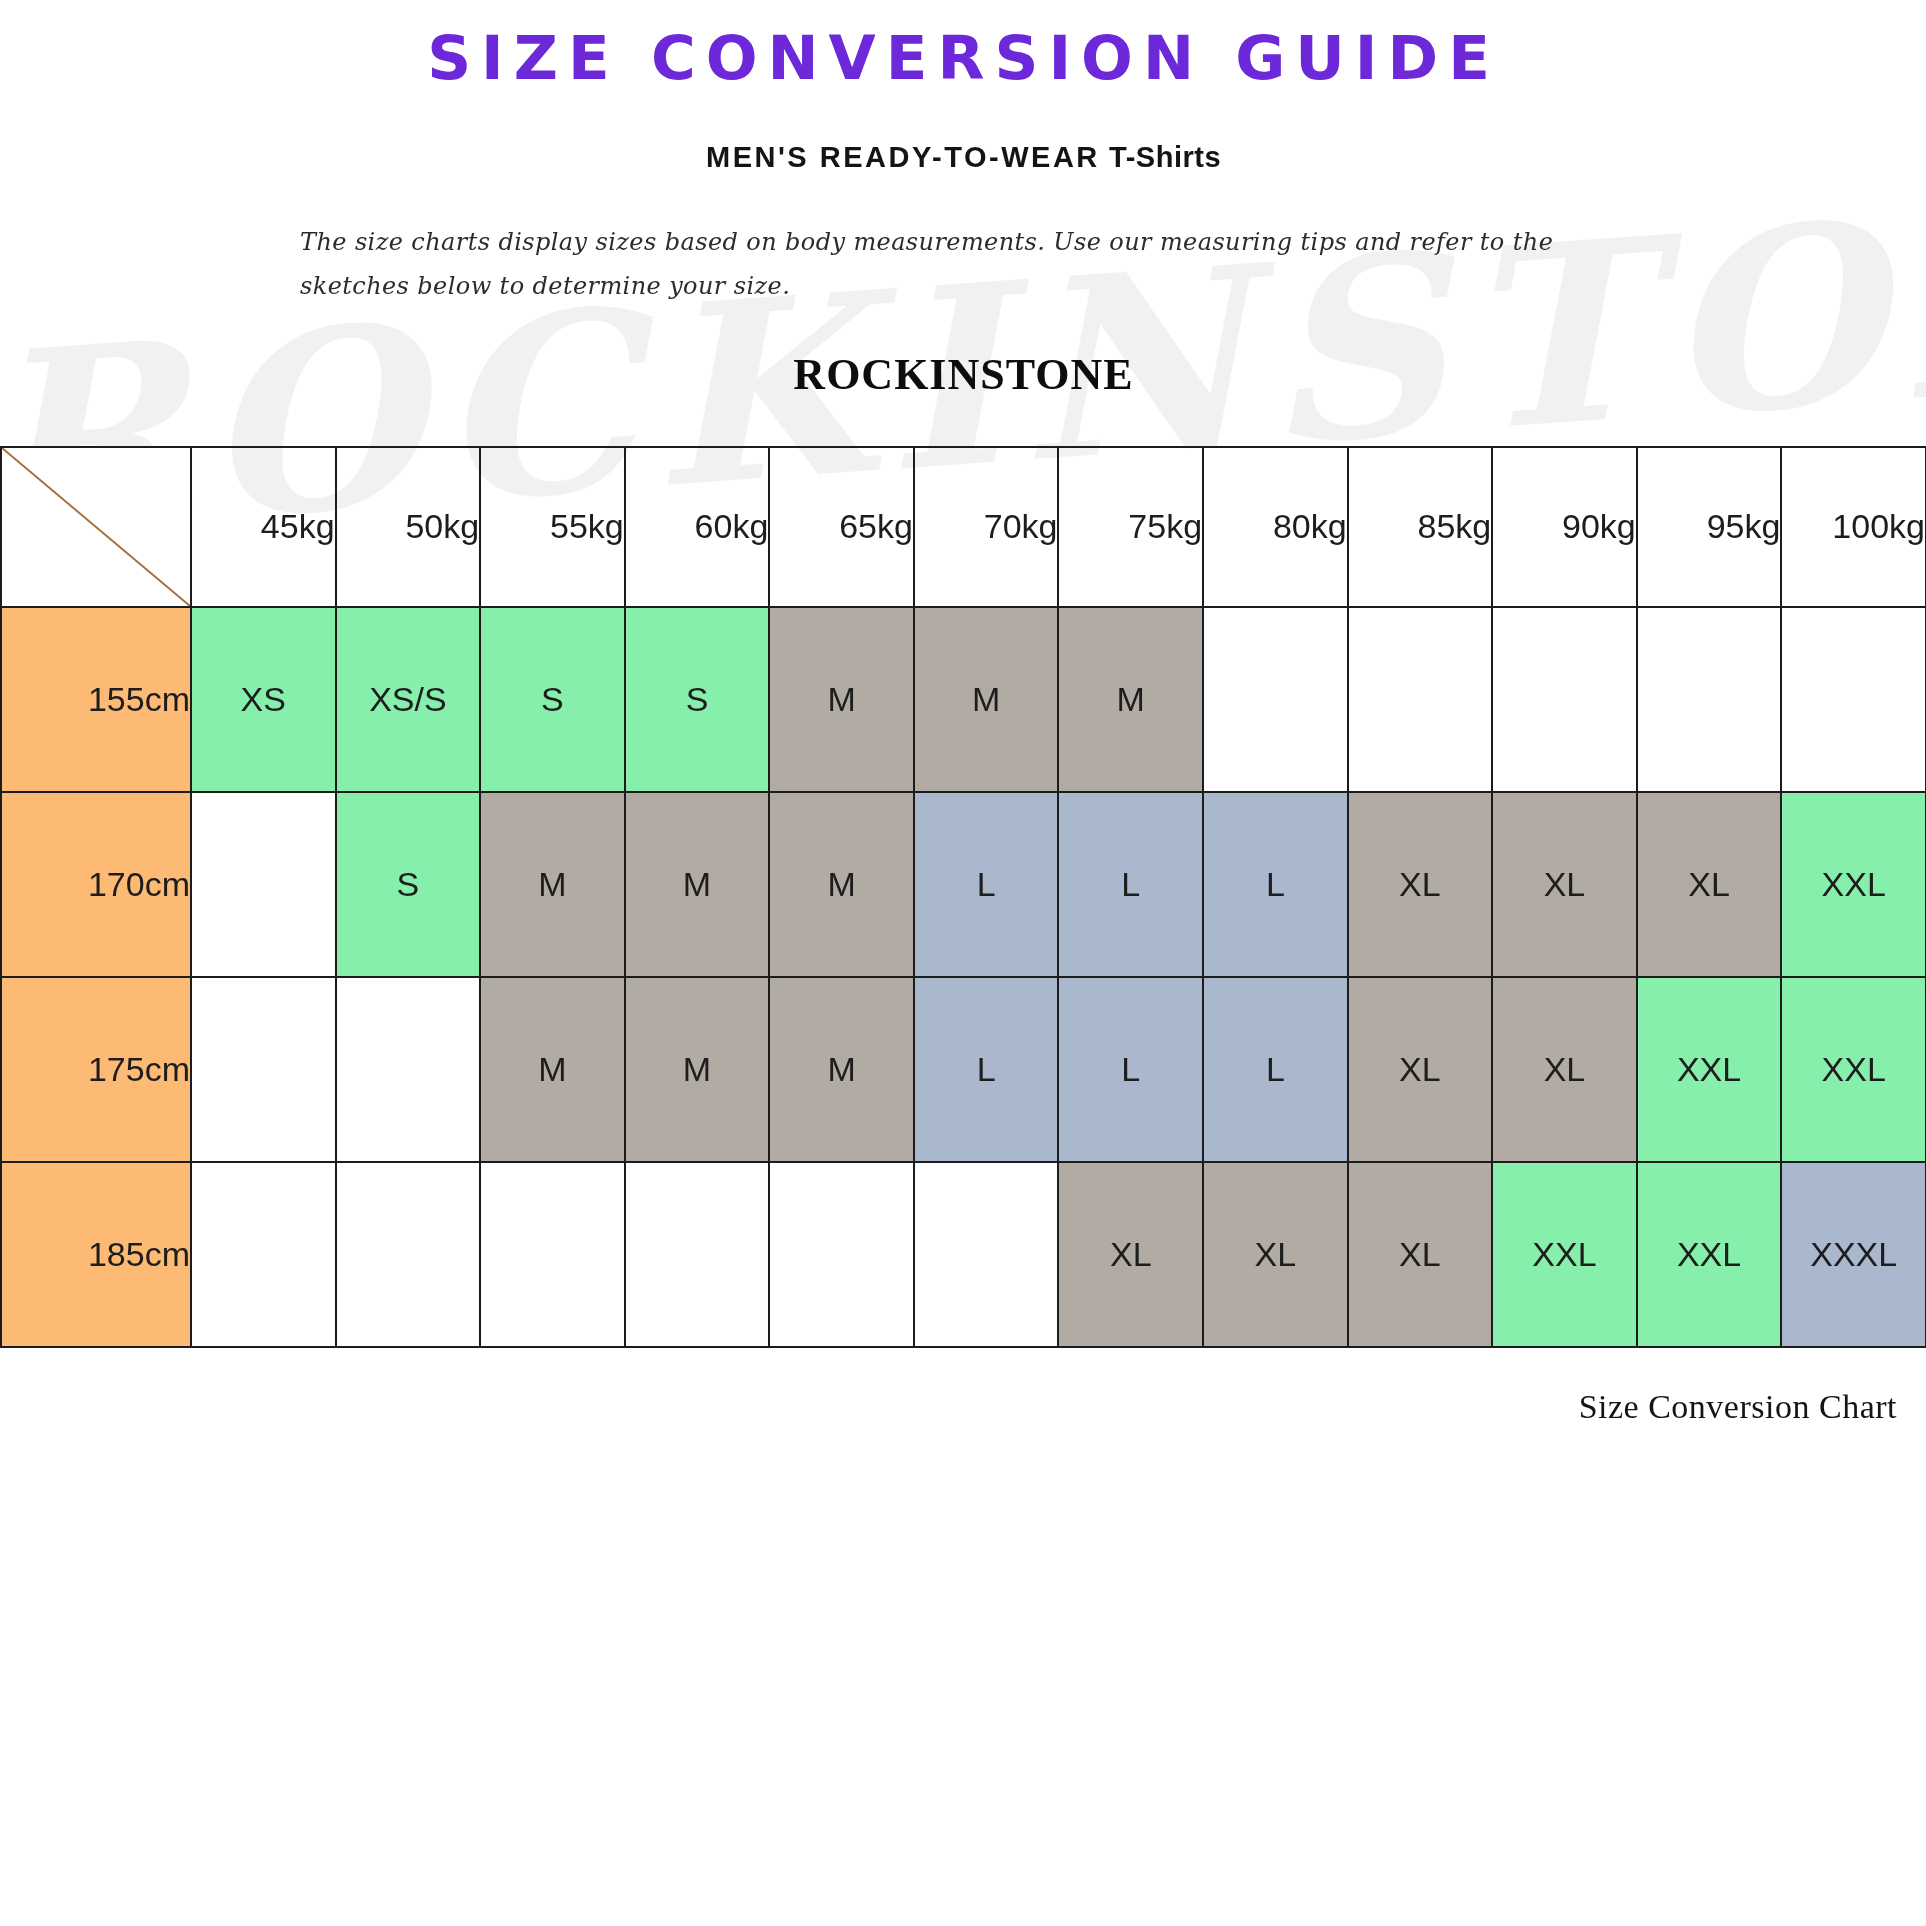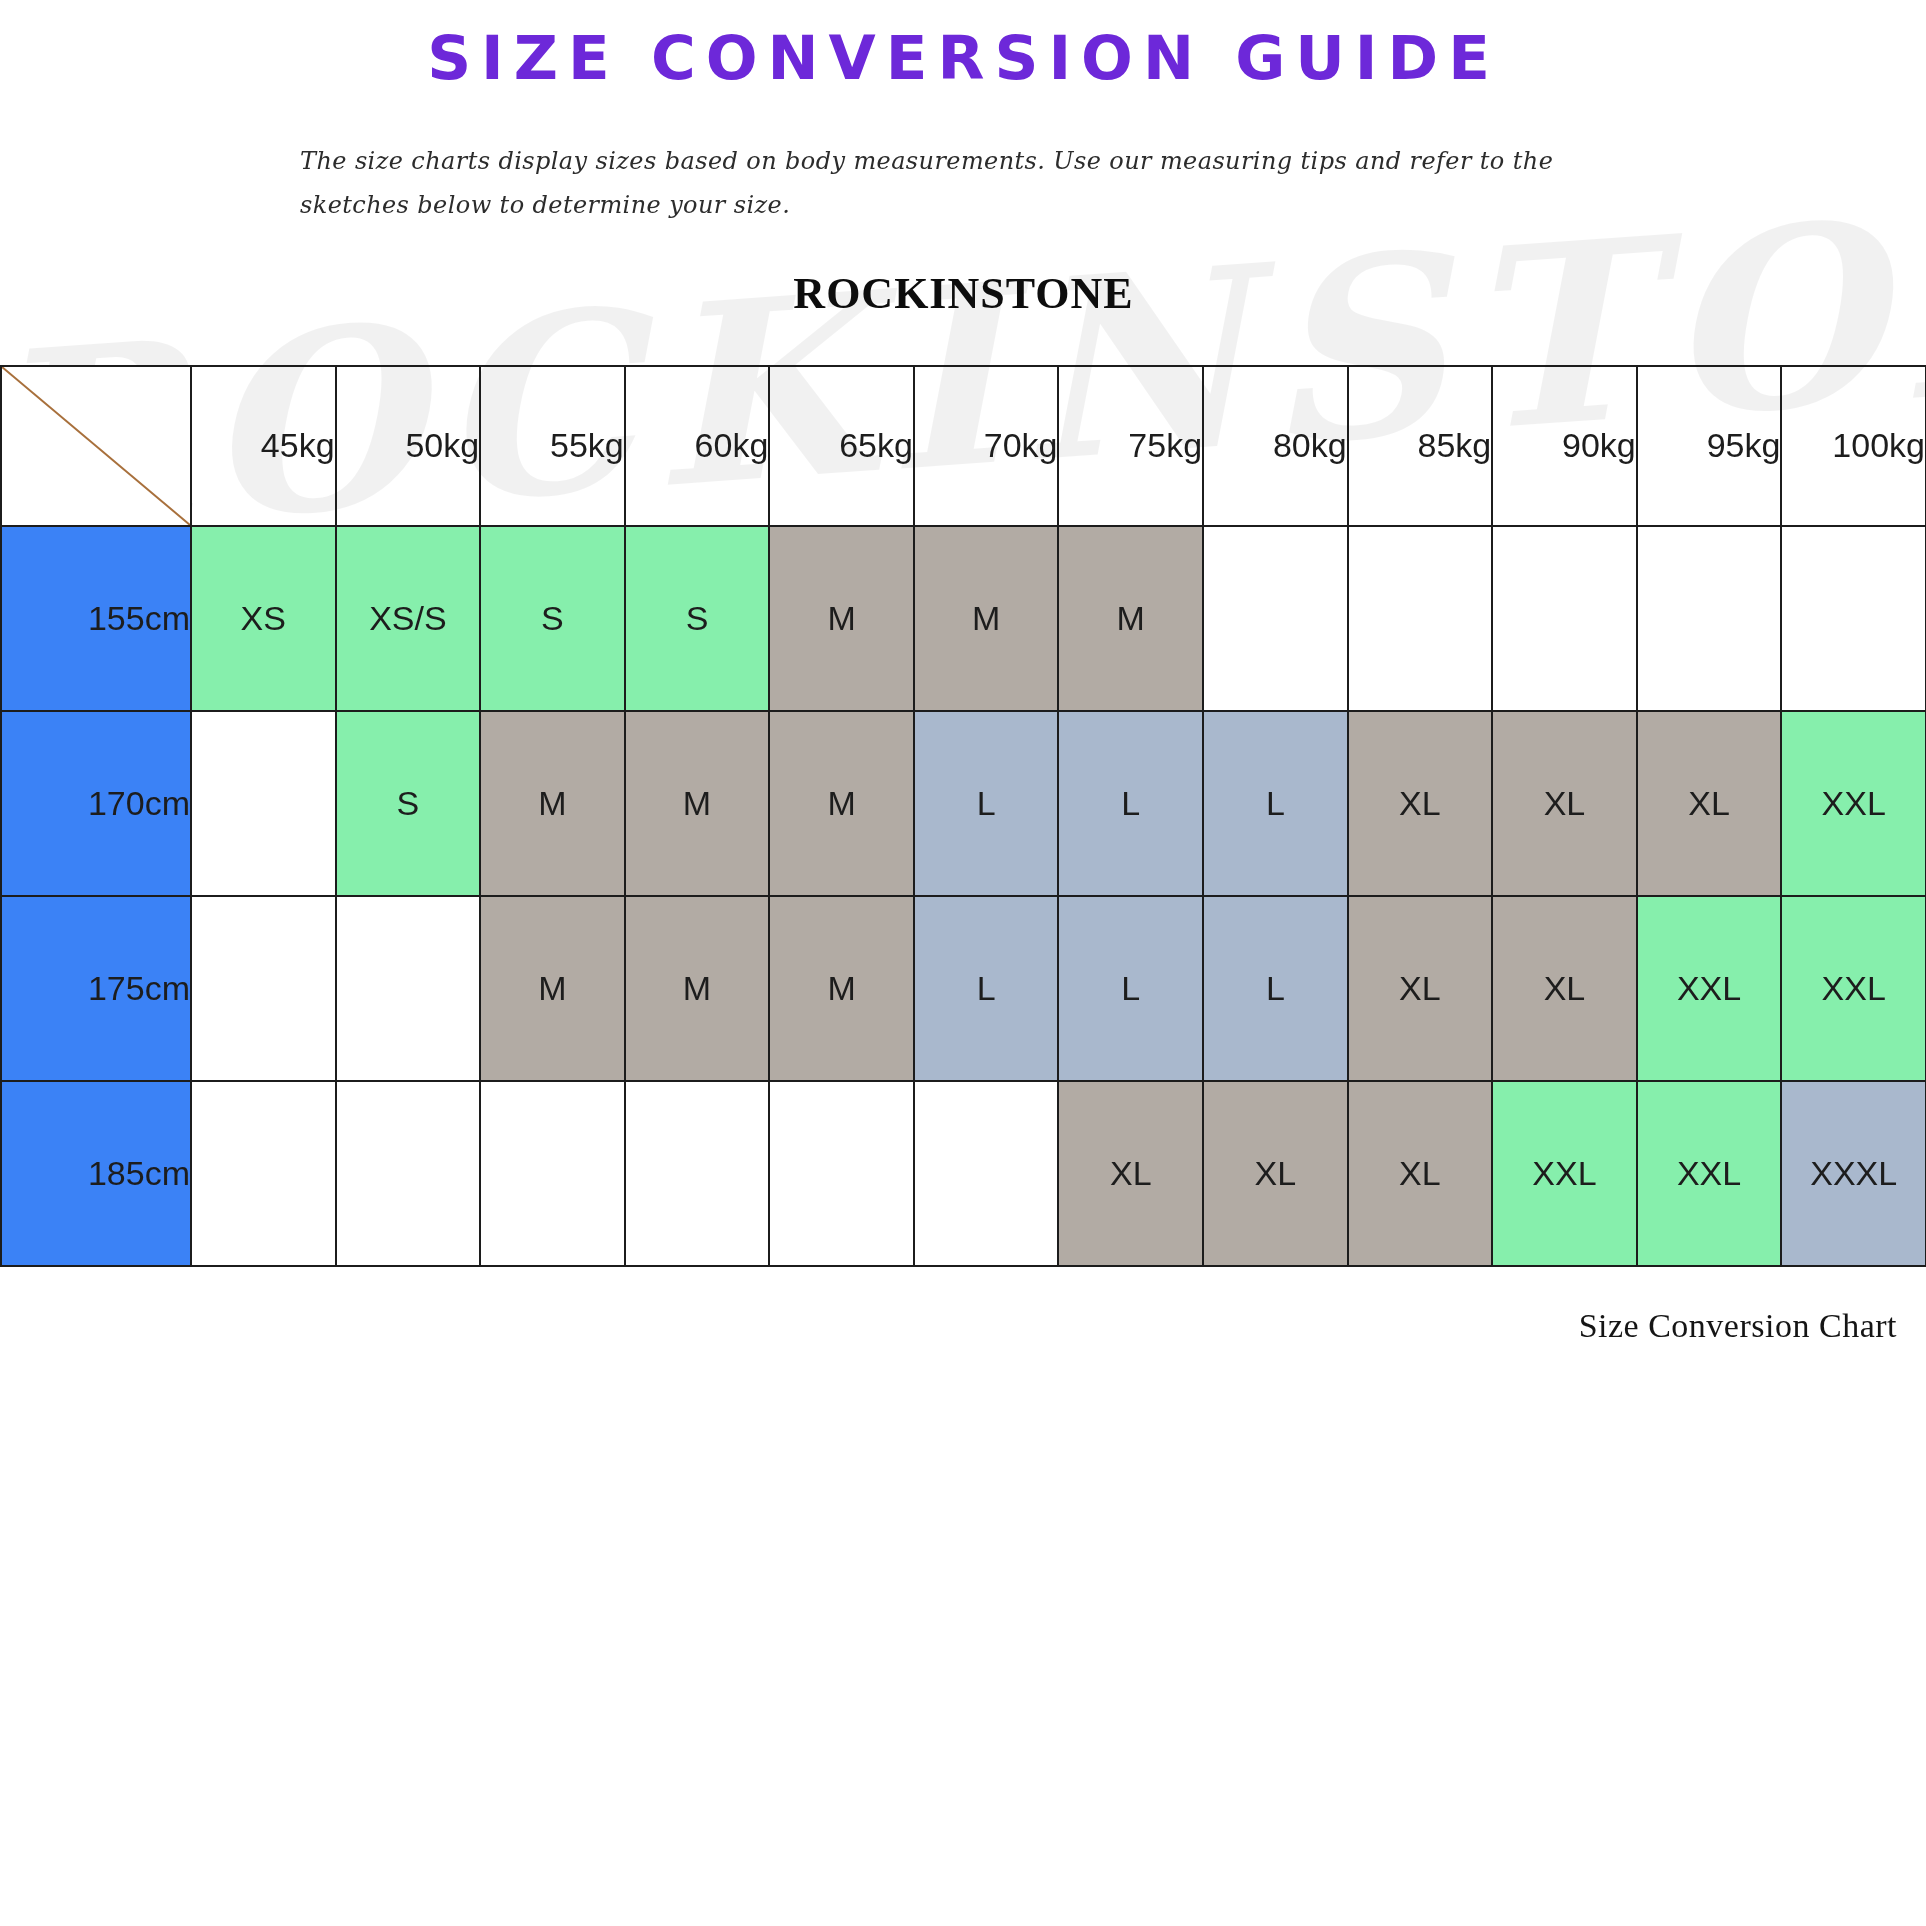--- a/index.html
+++ b/index.html
@@ -116,21 +116,21 @@
     position: absolute;
     inset: 0;
     width: 100%;
     height: 100%;
     display: block;
   }
   .hdr-row th { height: 158px; }
   .row-label {
     width: 188px;
     height: 183px;
-    background: #3b82f6;
+    background: #fdba74;
   }
   .cell { height: 183px; }
 
   
   .c-blank { background: #ffffff; }
   .c-light { background: #86efac; }   
   .c-taupe { background: #b2aba4; }   
   .c-blue  { background: #a9b8cd; }   
 
   .footer {
@@ -144,20 +144,24 @@
 </style>
 </head>
 <body>
 
 <div id="watermark">ROCKINSTONE</div>
 
 <div id="page">
 
   <div class="title">SIZE CONVERSION GUIDE</div>
 
+  <div class="subtitle">
+    <span class="cat">MEN'S READY-TO-WEAR</span>
+    <span class="item">T-Shirts</span>
+  </div>
 
   <div class="intro">The size charts display sizes based on body measurements. Use our measuring tips and refer to the sketches below to determine your size.</div>
 
   <div class="brand">ROCKINSTONE</div>
 
   <table class="size-table">
     <thead>
       <tr class="hdr-row">
         <th class="corner-cell">
           <svg viewBox="0 0 190 160" preserveAspectRatio="none">

